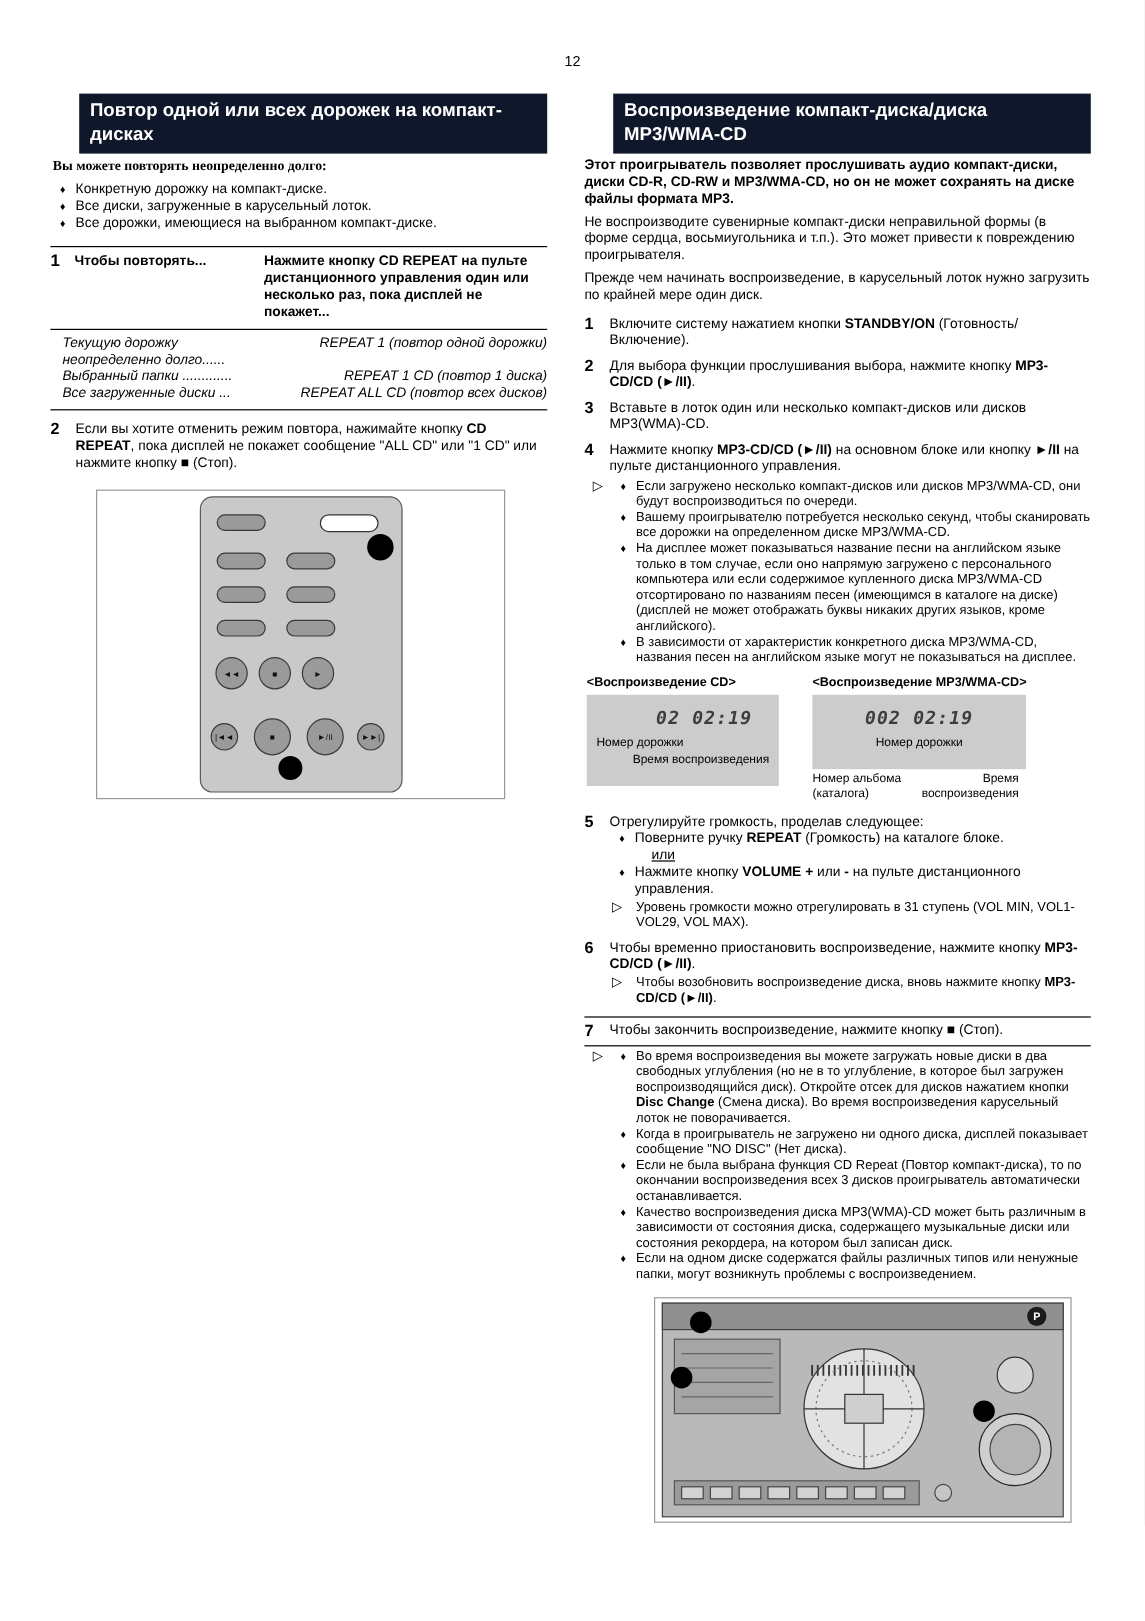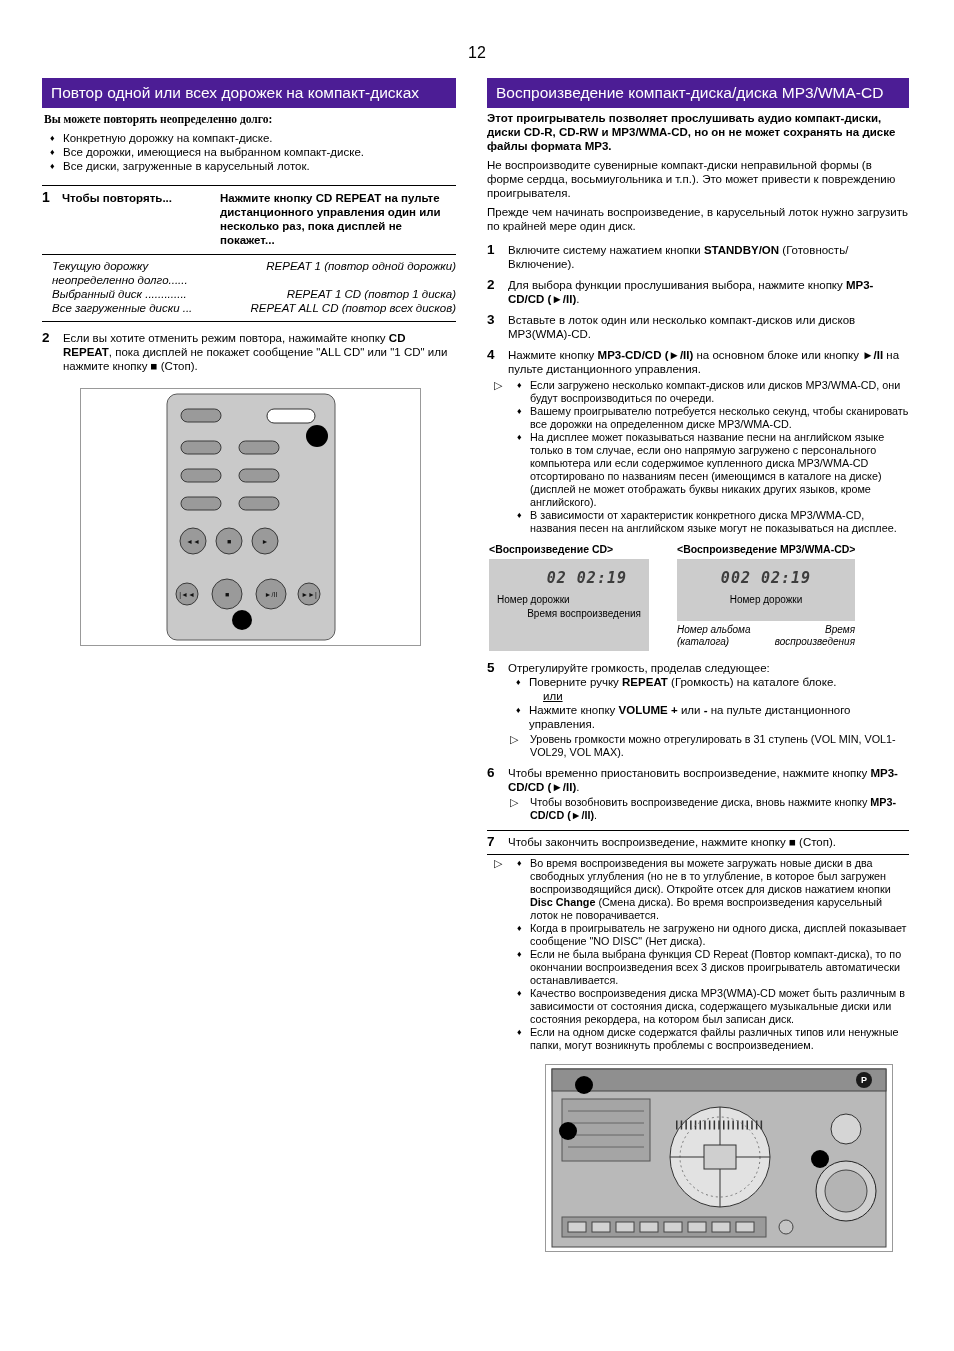--- a/index.html
+++ b/index.html
@@ -1,23 +1,23 @@
 <!DOCTYPE html>
 <html><head>
 <meta charset="utf-8">
 <style>
   *{margin:0;padding:0;box-sizing:border-box;}
   html,body{background:#e8e8e6;}
   body{font-family:"Liberation Sans",sans-serif;color:#000;}
   .sheet{position:relative;width:954px;height:1351px;background:#fff;overflow:hidden;}
-  .page-num{position:absolute;top:44px;left:0;width:100%;text-align:center;font-size:16px;}
+  .page-num{position:absolute;top:44px;left:0;width:100%;text-align:center;font-size:12px;}
   .col{position:absolute;top:78px;font-size:11.5px;line-height:14px;}
   .col.left{left:42px;width:414px;}
   .col.right{left:487px;width:422px;}
-  .hdr{background:#4c1d95;color:#fff;font-weight:normal;font-size:15.5px;line-height:20px;padding:5px 9px;}
+  .hdr{background:#0f172a;color:#fff;font-weight:bold;font-size:15.5px;line-height:20px;padding:5px 9px;margin-left:24px;}
   .b{font-weight:bold;}
   .intro{margin:4px 0 5px 2px;font-weight:bold;font-family:Liberation Serif, serif;}
   ul.diam{list-style:none;margin-left:8px;}
   ul.diam li{position:relative;padding-left:13px;}
   ul.diam li::before{content:"♦";position:absolute;left:0;top:0;font-size:9px;}
   
   .tbl{margin-top:12px;border-top:1px solid #000;border-bottom:1px solid #000;}
   .tbl-head{display:flex;padding:4px 0 7px;border-bottom:1px solid #000;font-weight:bold;}
   .tbl-head .n{width:20px;font-size:14px;}
   .tbl-head .c1{width:158px;padding-top:1px;}
@@ -43,65 +43,65 @@
   .p{margin-top:5px;}
   .p.first{margin-top:3px;}
   .note-block{position:relative;padding-left:30px;margin:1px 0 7px;font-size:10.8px;line-height:13px;}
   .note-block::before{content:"▷";position:absolute;left:7px;top:0;font-size:11px;}
   .note-block ul.diam{margin-left:0;}
   .note-inline{position:relative;padding-left:22px;font-size:10.8px;line-height:13px;margin-top:2px;}
   .note-inline::before{content:"▷";position:absolute;left:2px;top:0;font-size:11px;}
   .displays{display:flex;gap:28px;margin:4px 0 10px 2px;}
   .disp .dt{font-weight:bold;font-size:10.5px;margin-bottom:3px;}
   .disp-box{background:#ccc;padding:12px 8px 4px;}
-  .disp.cd .disp-box{width:160px;height:92px;}
+  .disp.cd .disp-box{width:160px;height:76px;}
   .disp.mp3 .disp-box{width:178px;height:62px;}
   .lcd{font-family:"DejaVu Sans Mono",monospace;font-style:italic;font-weight:bold;font-size:15px;color:#3d3d3d;letter-spacing:1px;}
   .disp.cd .lcd{text-align:right;padding-right:14px;}
   .disp.mp3 .lcd{text-align:center;}
   .dlab{font-size:10px;line-height:12px;}
   .dlab.track{margin-top:9px;}
   .dlab.time-r{text-align:right;margin-top:2px;}
-  .below-labels{display:flex;justify-content:space-between;width:178px;margin-top:3px;font-style:italic;}
+  .below-labels{display:flex;width:178px;margin-top:3px;}
   .below-labels .dlab{max-width:86px;}
   .sub-or{margin-left:35px;text-decoration:underline;}
   .sub-ul{margin-left:14px;}
   .step7{border-top:1px solid #000;border-bottom:1px solid #000;padding:4px 0 5px;margin:8px 0 2px;}
   .step7 .step{margin:0;}
 </style>
 </head>
 <body>
 
 <div class="sheet">
   <div class="page-num">12</div>
 
   <div class="col left">
     <div class="hdr">Повтор одной или всех дорожек на компакт-дисках</div>
 
     <p class="intro">Вы можете повторять неопределенно долго:</p>
 
     <ul class="diam">
       <li>Конкретную дорожку на компакт-диске.</li>
+      <li>Все диски, загруженные в карусельный лоток.</li>
       <li>Все дорожки, имеющиеся на выбранном компакт-диске.</li>
-      <li>Все диски, загруженные в карусельный лоток.</li>
     </ul>
 
     <div class="tbl">
       <div class="tbl-head">
         <div class="n">1</div>
         <div class="c1">Чтобы повторять...</div>
         <div class="c2">Нажмите кнопку CD REPEAT на пульте дистанционного управления один или несколько раз, пока дисплей не покажет...</div>
       </div>
       <div class="tbl-body">
         <div class="tbl-row">
           <div class="lab">Текущую дорожку неопределенно долго......</div>
           <div class="val">REPEAT 1 (повтор одной дорожки)</div>
         </div>
         <div class="tbl-row">
-          <div class="lab">Выбранный диск .............</div>
+          <div class="lab">Выбранный папки .............</div>
           <div class="val">REPEAT 1 CD (повтор 1 диска)</div>
         </div>
         <div class="tbl-row">
           <div class="lab">Все загруженные диски ...</div>
           <div class="val">REPEAT ALL CD (повтор всех дисков)</div>
         </div>
       </div>
     </div>
 
     <div class="step">

